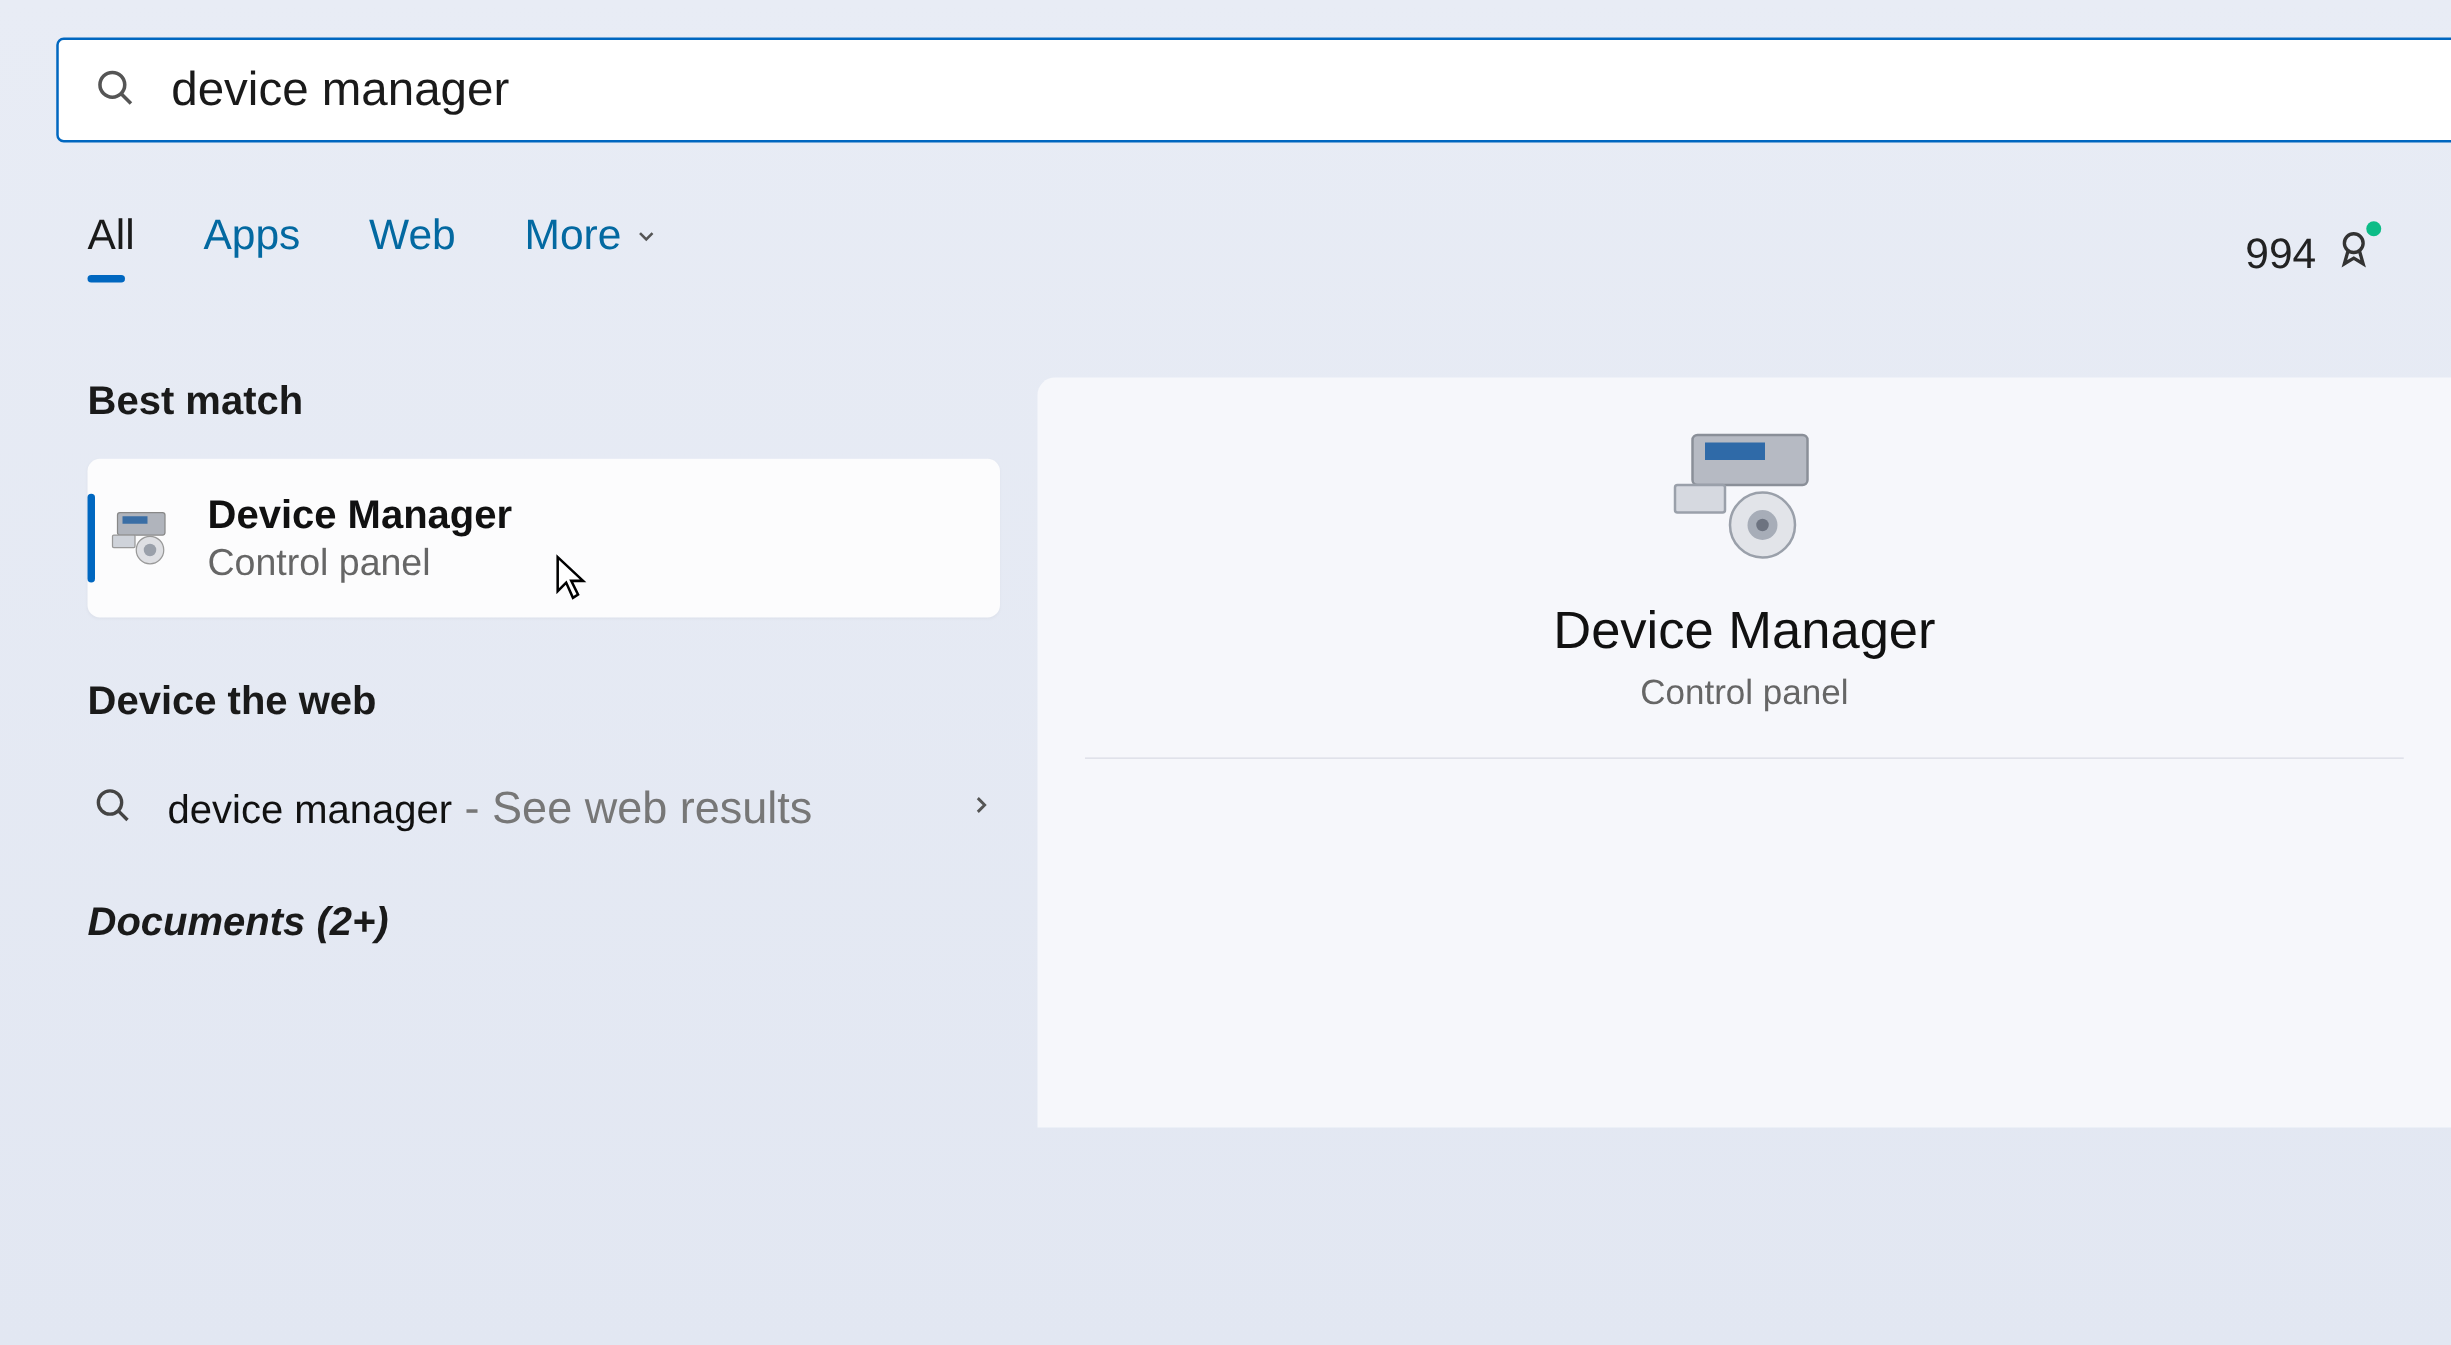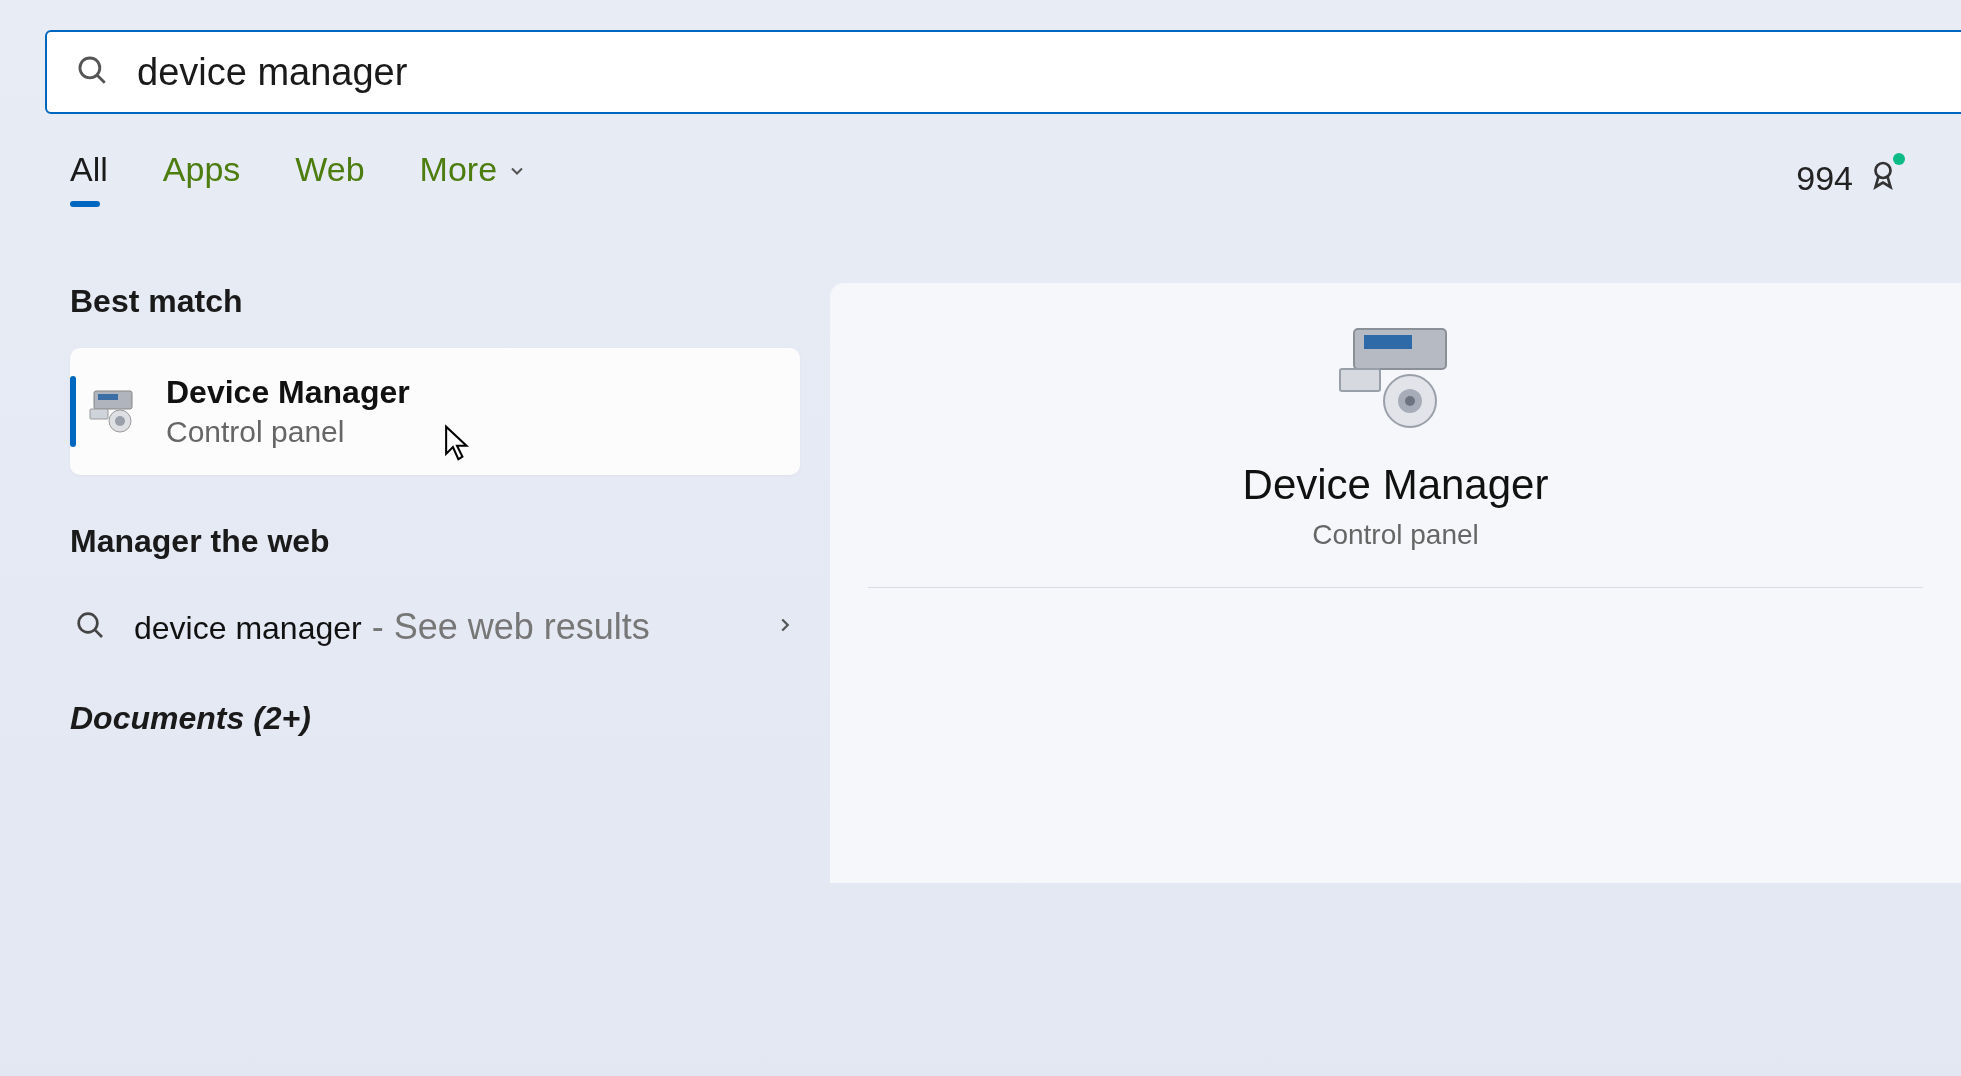--- a/index.html
+++ b/index.html
@@ -27,27 +27,27 @@
     .search-input {
       border: none;
       outline: none;
       font-size: 38px;
       color: #1a1a1a;
       width: 100%;
       font-family: inherit;
     }
     .tabs-row {
       display: flex;
-      align-items: center;
-      padding: 36px 25px 0 25px;
+      align-items: flex-end;
+      padding: 55px 25px 0 25px;
       gap: 55px;
     }
     .tab {
       font-size: 34px;
-      color: #4d7c0f;
+      color: #0369a1;
       cursor: pointer;
       padding-bottom: 18px;
       position: relative;
     }
     .tab.active { color: #1a1a1a; font-weight: 400; }
     .tab.active::after {
       content: "";
       position: absolute;
       left: 0;
       bottom: 0;
@@ -209,21 +209,21 @@
         <div class="bm-title">Device Manager</div>
         <div class="bm-sub">Control panel</div>
       </div>
       <span class="cursor-arrow">
         <svg width="30" height="38" viewBox="0 0 20 28">
           <path d="M2 2 L2 22 L7 17 L11 26 L14 24 L10 16 L17 16 Z" fill="#fff" stroke="#000" stroke-width="1.5"></path>
         </svg>
       </span>
     </div>
 
-    <div class="section-heading">Manager the web</div>
+    <div class="section-heading">Device the web</div>
 
     <div class="web-result">
       <span>
         <svg width="32" height="32" viewBox="0 0 24 24" fill="none" stroke="#444" stroke-width="2">
           <circle cx="10.5" cy="10.5" r="7"></circle>
             <line x1="21" y1="21" x2="15.5" y2="15.5"></line>
         </svg>
       </span>
       <span>
         <span class="q">device manager</span><span class="qsuffix"> - See web results</span>

